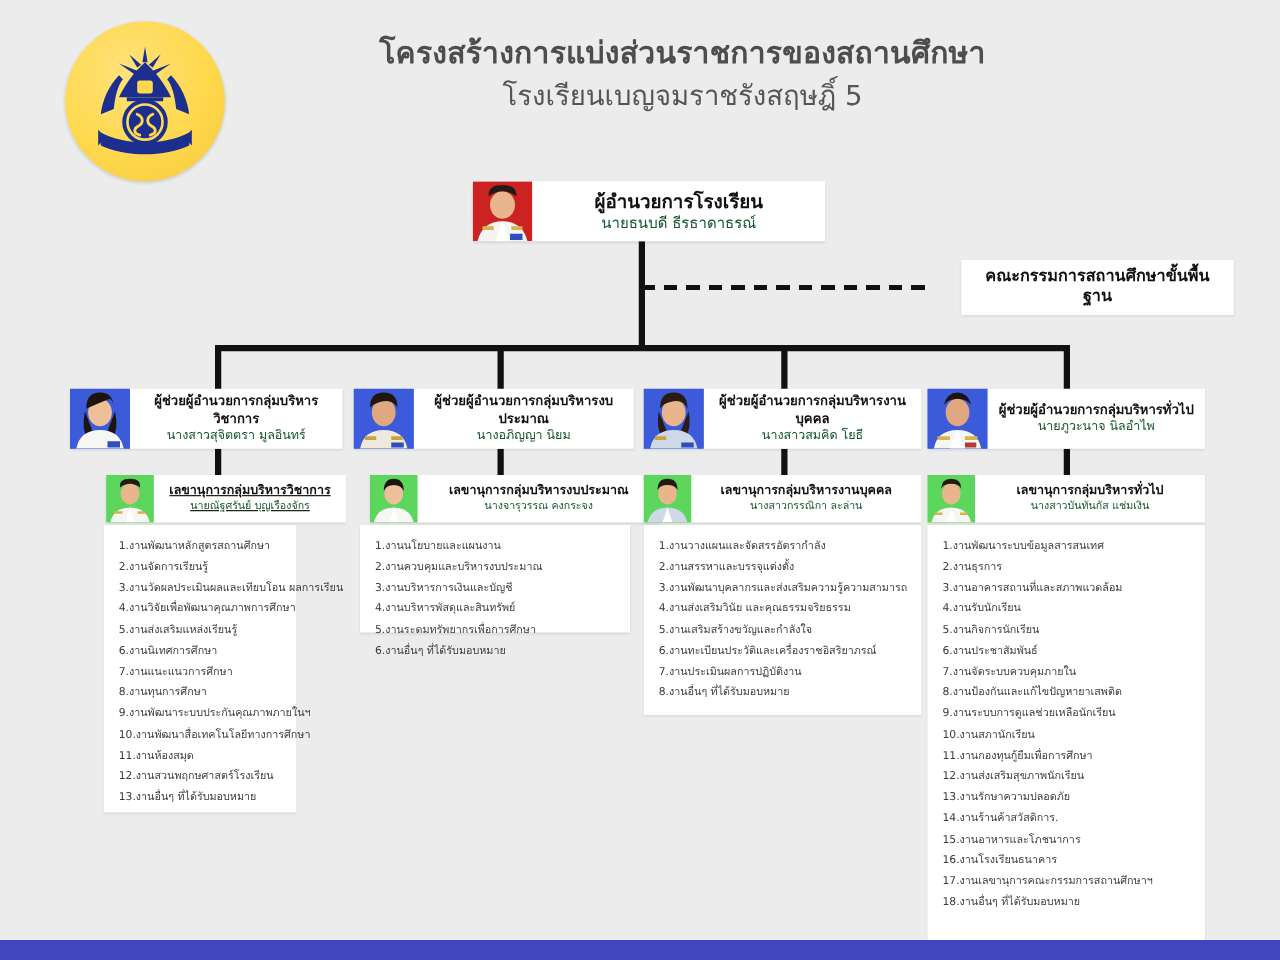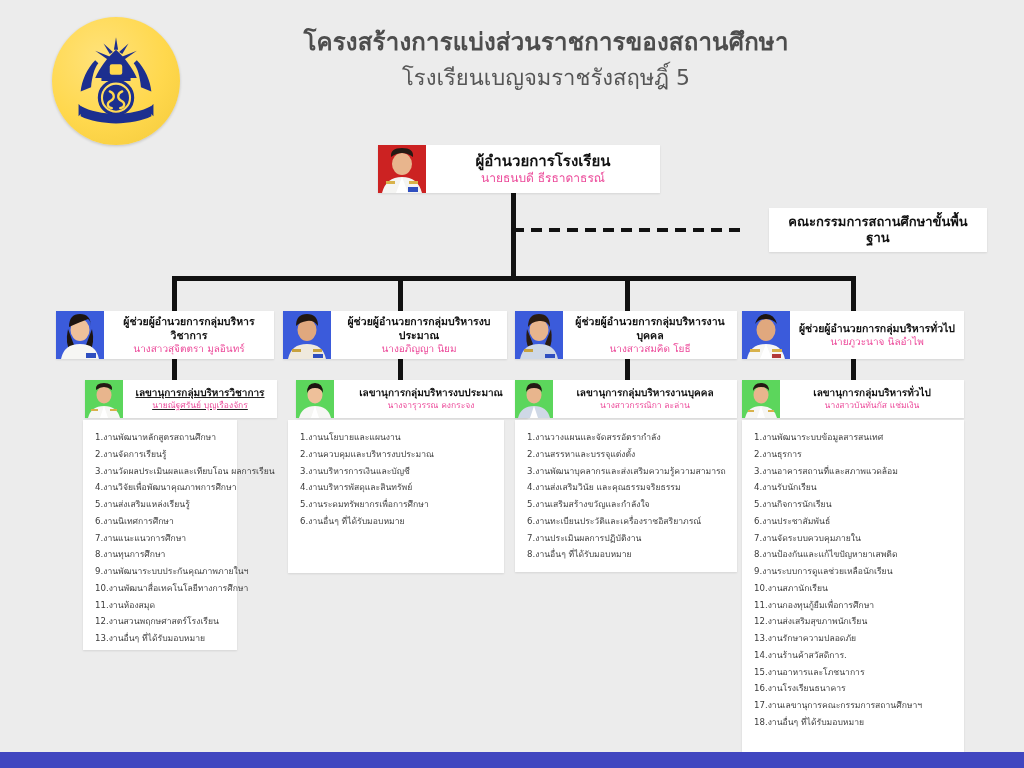--- a/index.html
+++ b/index.html
@@ -29,21 +29,21 @@
     position:absolute;background:#fff;display:flex;align-items:stretch;
     box-shadow:0 1px 2px rgba(0,0,0,.10);
   }
   .photo{flex:0 0 auto;background-size:cover;position:relative;overflow:hidden;}
   .photo svg{display:block;width:100%;height:100%;}
   .card-text{
     flex:1 1 auto;display:flex;flex-direction:column;align-items:center;justify-content:center;
     padding:2px 8px;
   }
   .role{font-weight:bold;line-height:1.25;text-align:center;color:#111;}
-  .person{line-height:1.3;text-align:left;color:#ec4899;}
+  .person{line-height:1.3;text-align:left;color:#14532d;}
   
   #director{left:378px;top:145px;width:282px;height:48px;}
   #director .photo{width:48px;height:48px;}
   #director .role{font-size:15px;}
   #director .person{font-size:12px;}
   
   #board{left:745px;top:208px;width:218px;height:44px;align-items:center;justify-content:center;margin-left:24px;}
   #board .role{font-size:13px;width:100%;}
   
   .deputy{top:311px;height:48px;}
@@ -227,21 +227,21 @@
       <path d="M11 13 q0 -10 8 -10 q8 0 8 10 q-2 -5 -8 -5 q-6 0 -8 5 Z" fill="#1d1410"></path>
       <path d="M3 38 q3 -12 16 -12 q13 0 16 12 Z" fill="#f6f6f4"></path>
       <path d="M19 26 l-4 12 h8 Z" fill="#ffffff"></path>
     </svg>
   </div>
   <div class="card-text">
     <div class="role">เลขานุการกลุ่มบริหารงบประมาณ</div>
     <div class="person">นางจารุวรรณ คงกระจง</div>
   </div>
 </div>
-<div class="tasks" style="left:288px;top:420px;width:216px;height:153px;">
+<div class="tasks" style="left:288px;top:420px;width:216px;height:86px;">
   <ul>
       <li>1.งานนโยบายและแผนงาน</li>
       <li>2.งานควบคุมและบริหารงบประมาณ</li>
       <li>3.งานบริหารการเงินและบัญชี</li>
       <li>4.งานบริหารพัสดุและสินทรัพย์</li>
       <li>5.งานระดมทรัพยากรเพื่อการศึกษา</li>
       <li>6.งานอื่นๆ ที่ได้รับมอบหมาย</li>
     </ul>
 </div>
 

